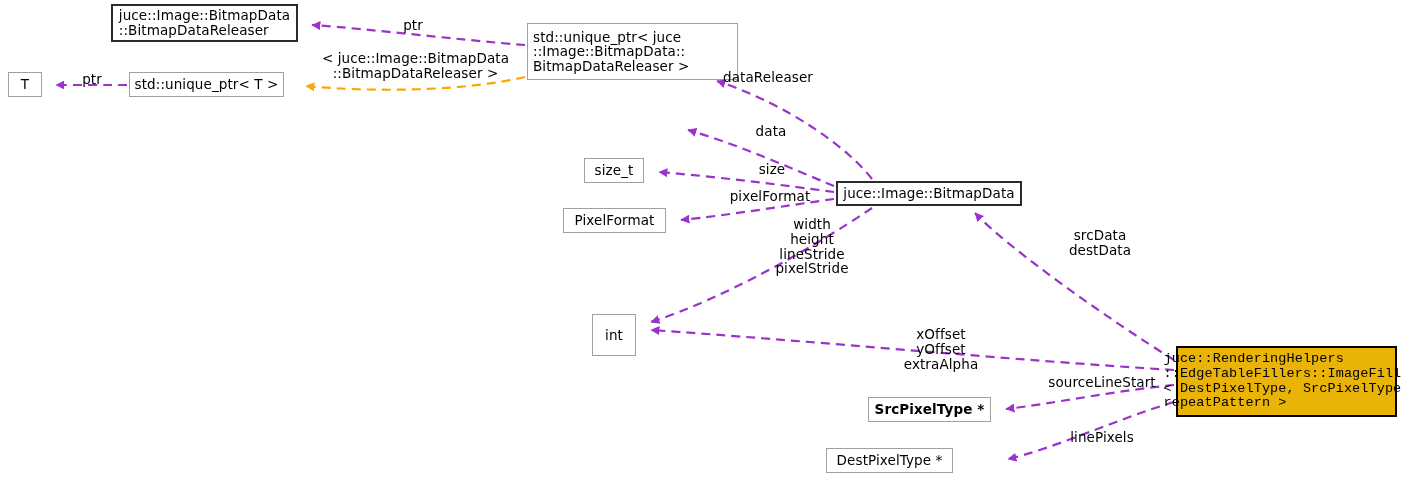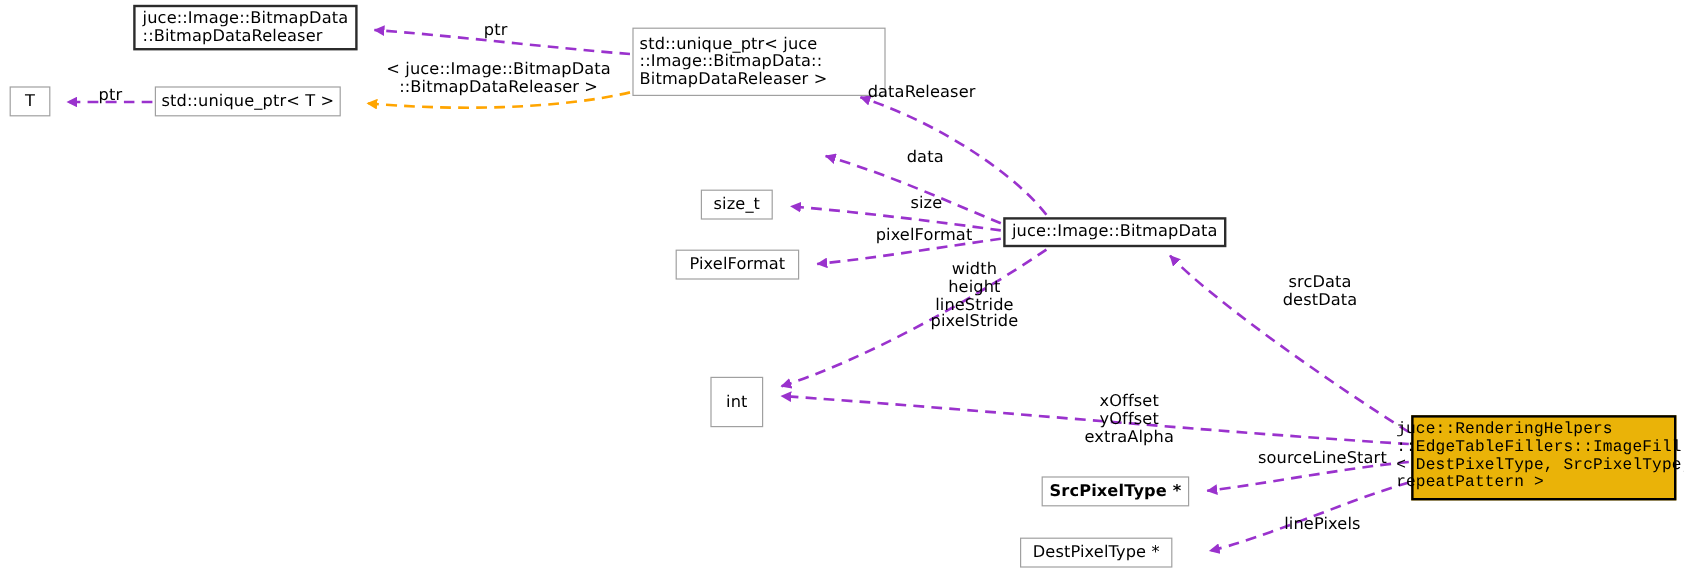--- a/index.html
+++ b/index.html
@@ -114,21 +114,21 @@
   <div class="node left-text" style="left: 527px; top: 23px; width: 211px; height: 57px;">std::unique_ptr&lt; juce
 ::Image::BitmapData::
 BitmapDataReleaser &gt;</div>
   <div class="node" style="left: 8px; top: 72px; width: 34px; height: 25px;">T</div>
   <div class="node" style="left: 129px; top: 72px; width: 155px; height: 25px;">std::unique_ptr&lt; T &gt;</div>
   <div class="node" style="left: 584px; top: 158px; width: 60px; height: 25px;">size_t</div>
   <div class="node" style="left: 563px; top: 208px; width: 103px; height: 25px;">PixelFormat</div>
   <div class="node bold-border" style="left: 836px; top: 181px; width: 186px; height: 25px;">juce::Image::BitmapData</div>
   <div class="node" style="left: 592px; top: 314px; width: 44px; height: 42px;">int</div>
   <div class="node" style="left: 868px; top: 397px; width: 123px; height: 25px; font-weight: bold;">SrcPixelType *</div>
-  <div class="node" style="left: 850px; top: 448px; width: 127px; height: 25px;">DestPixelType *</div>
+  <div class="node" style="left: 826px; top: 448px; width: 127px; height: 25px;">DestPixelType *</div>
   <div class="node focus" style="left: 1176px; top: 346px; width: 221px; height: 71px;">juce::RenderingHelpers
 ::EdgeTableFillers::ImageFill
 &lt; DestPixelType, SrcPixelType,
 repeatPattern &gt;</div>
 
   <div class="edge-label" style="left: 388px; top: 18px; width: 50px;">ptr</div>
   <div class="edge-label" style="left: 313px; top: 51px; width: 205px;">&lt; juce::Image::BitmapData
 ::BitmapDataReleaser &gt;</div>
   <div class="edge-label" style="left: 72px; top: 72px; width: 40px;">ptr</div>
   <div class="edge-label" style="left: 720px; top: 70px; width: 96px;">dataReleaser</div>

